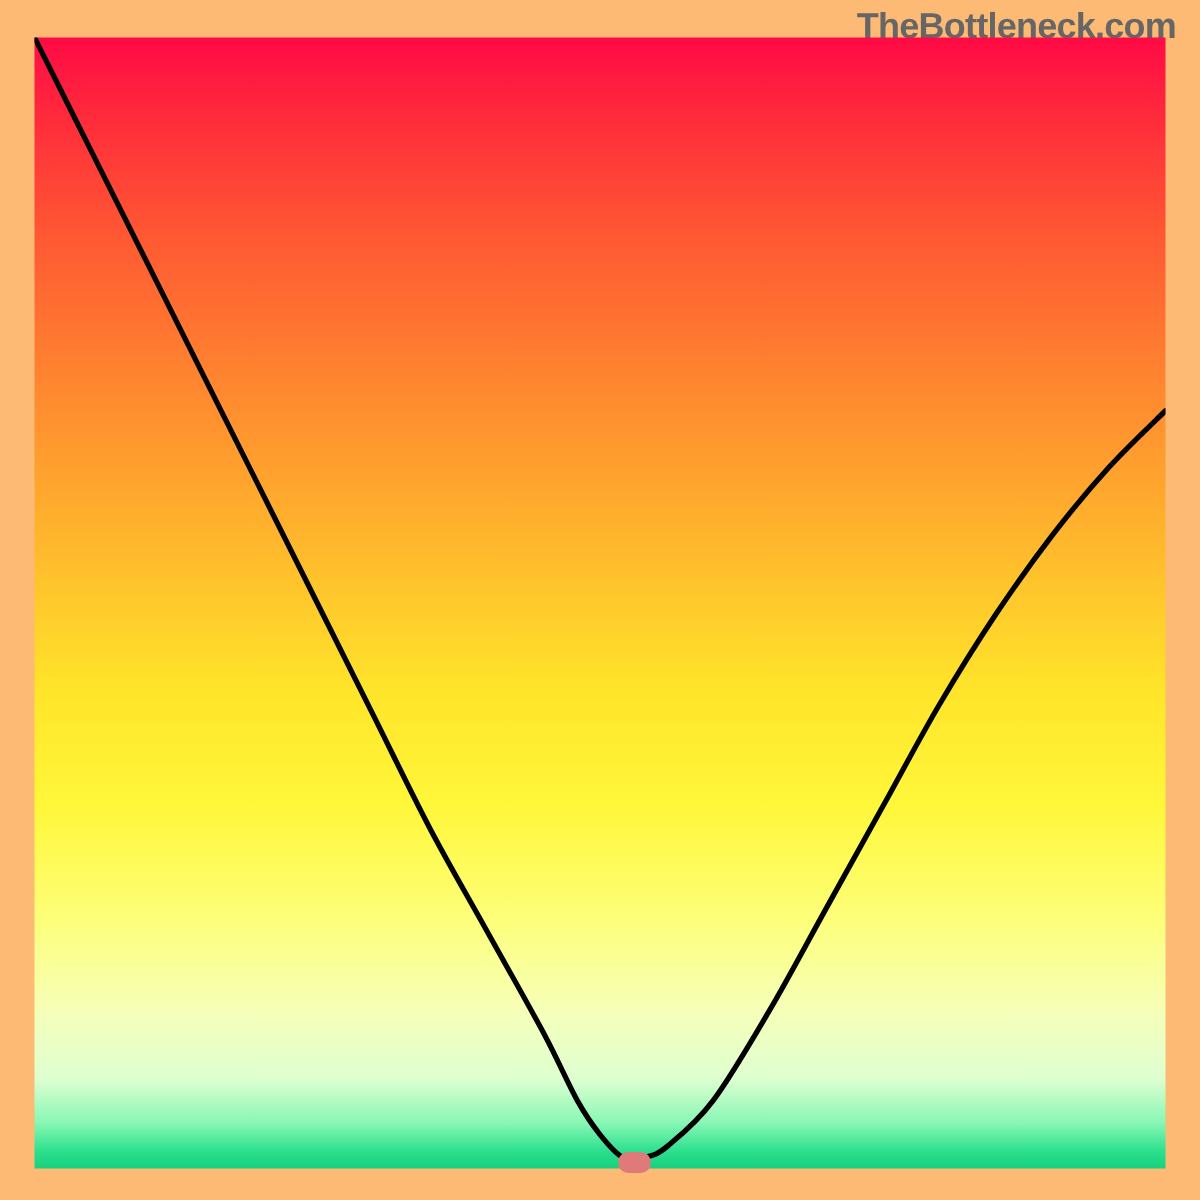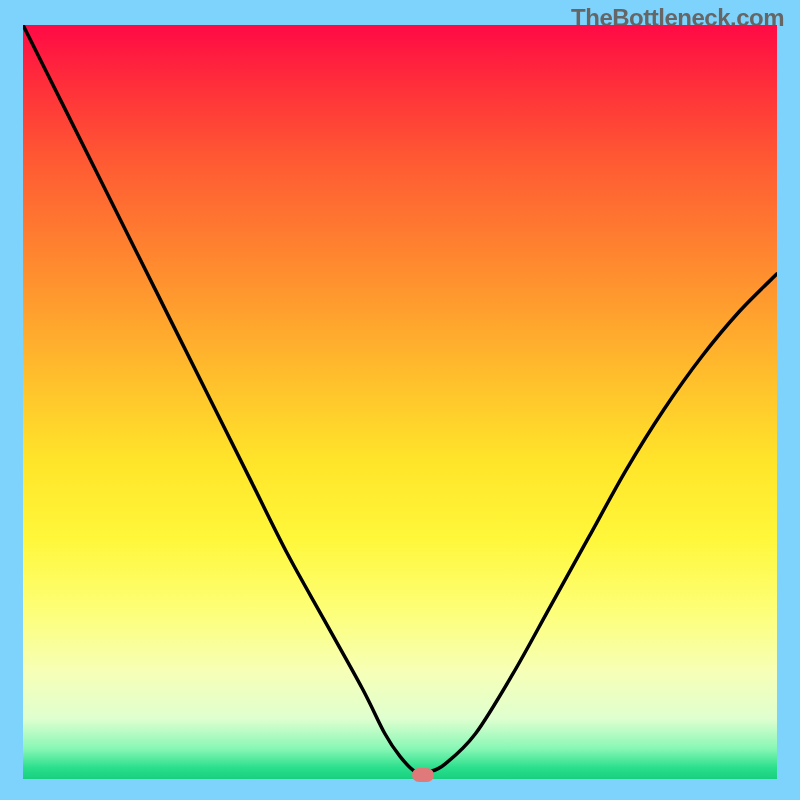--- a/index.html
+++ b/index.html
@@ -1,21 +1,21 @@
 <!DOCTYPE html>
 <html><head>
 <meta charset="utf-8">
 <style>
   * { margin: 0; padding: 0; box-sizing: border-box; }
   html, body { width: 800px; height: 800px; overflow: hidden; background: #000; }
   .frame {
     position: relative;
     width: 800px;
     height: 800px;
-    background: #7dd3fc;
+    background: #fdba74;
   }
   .watermark {
     position: absolute;
     top: 4px;
     right: 16px;
     font-family: Arial, Helvetica, sans-serif;
     font-size: 24px;
     font-weight: 600;
     color: #666;
     letter-spacing: -0.5px;

